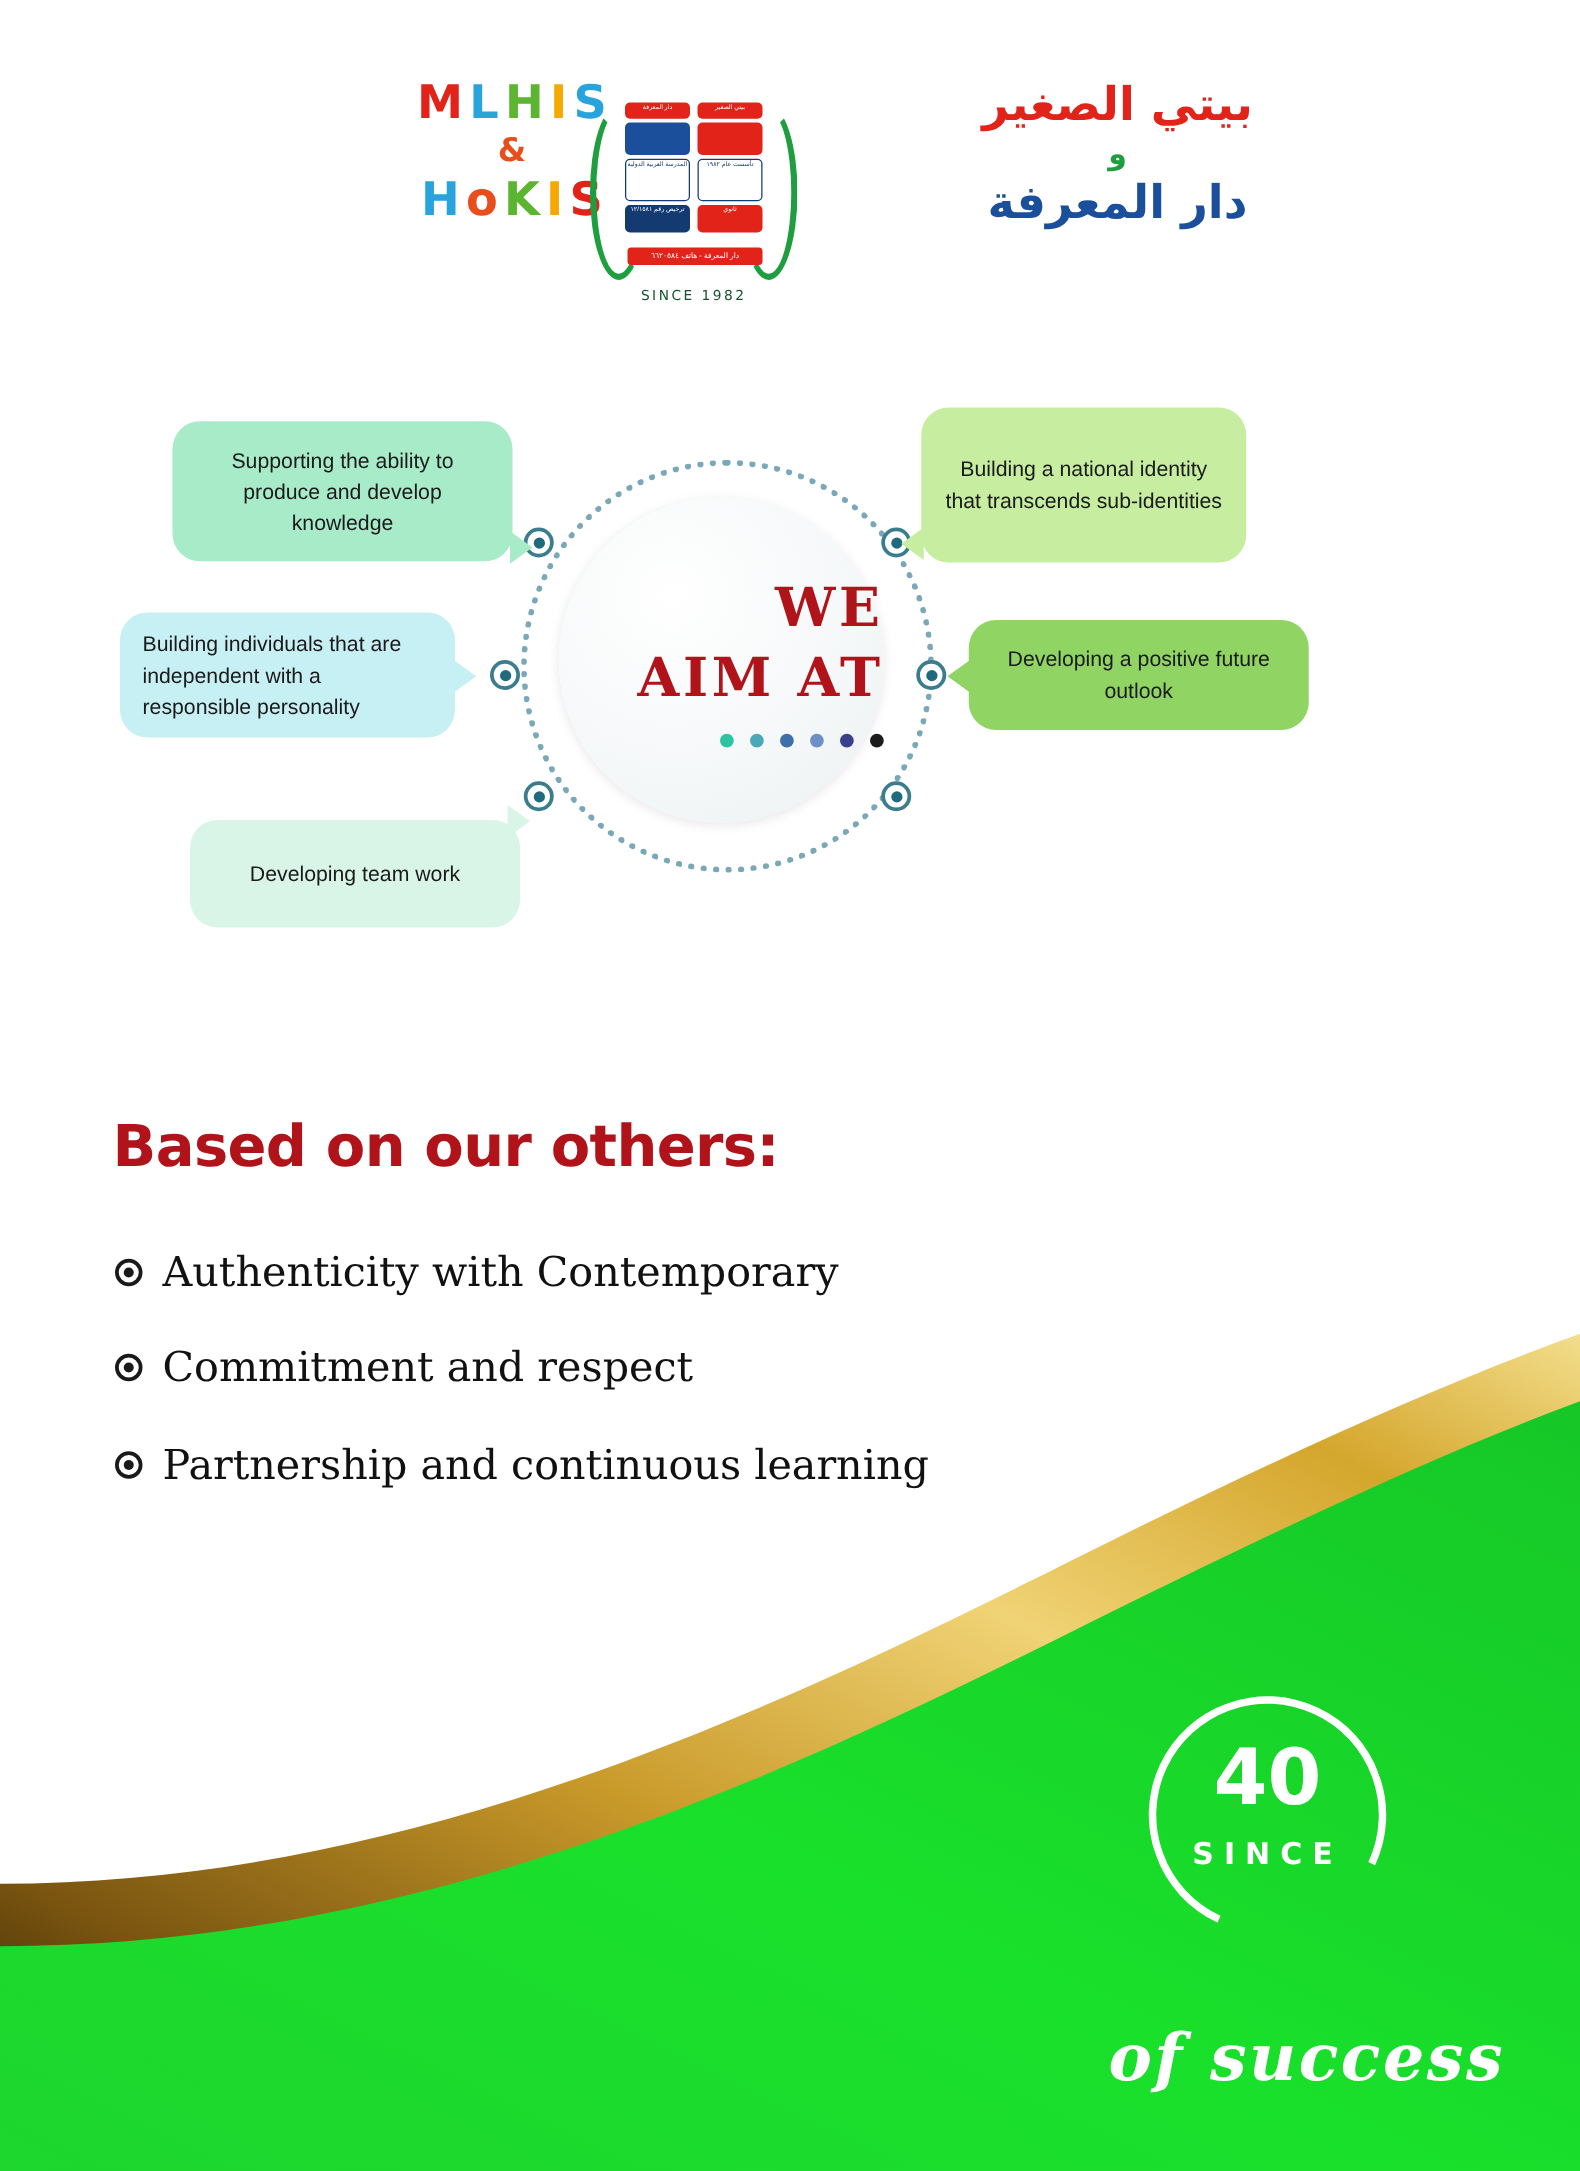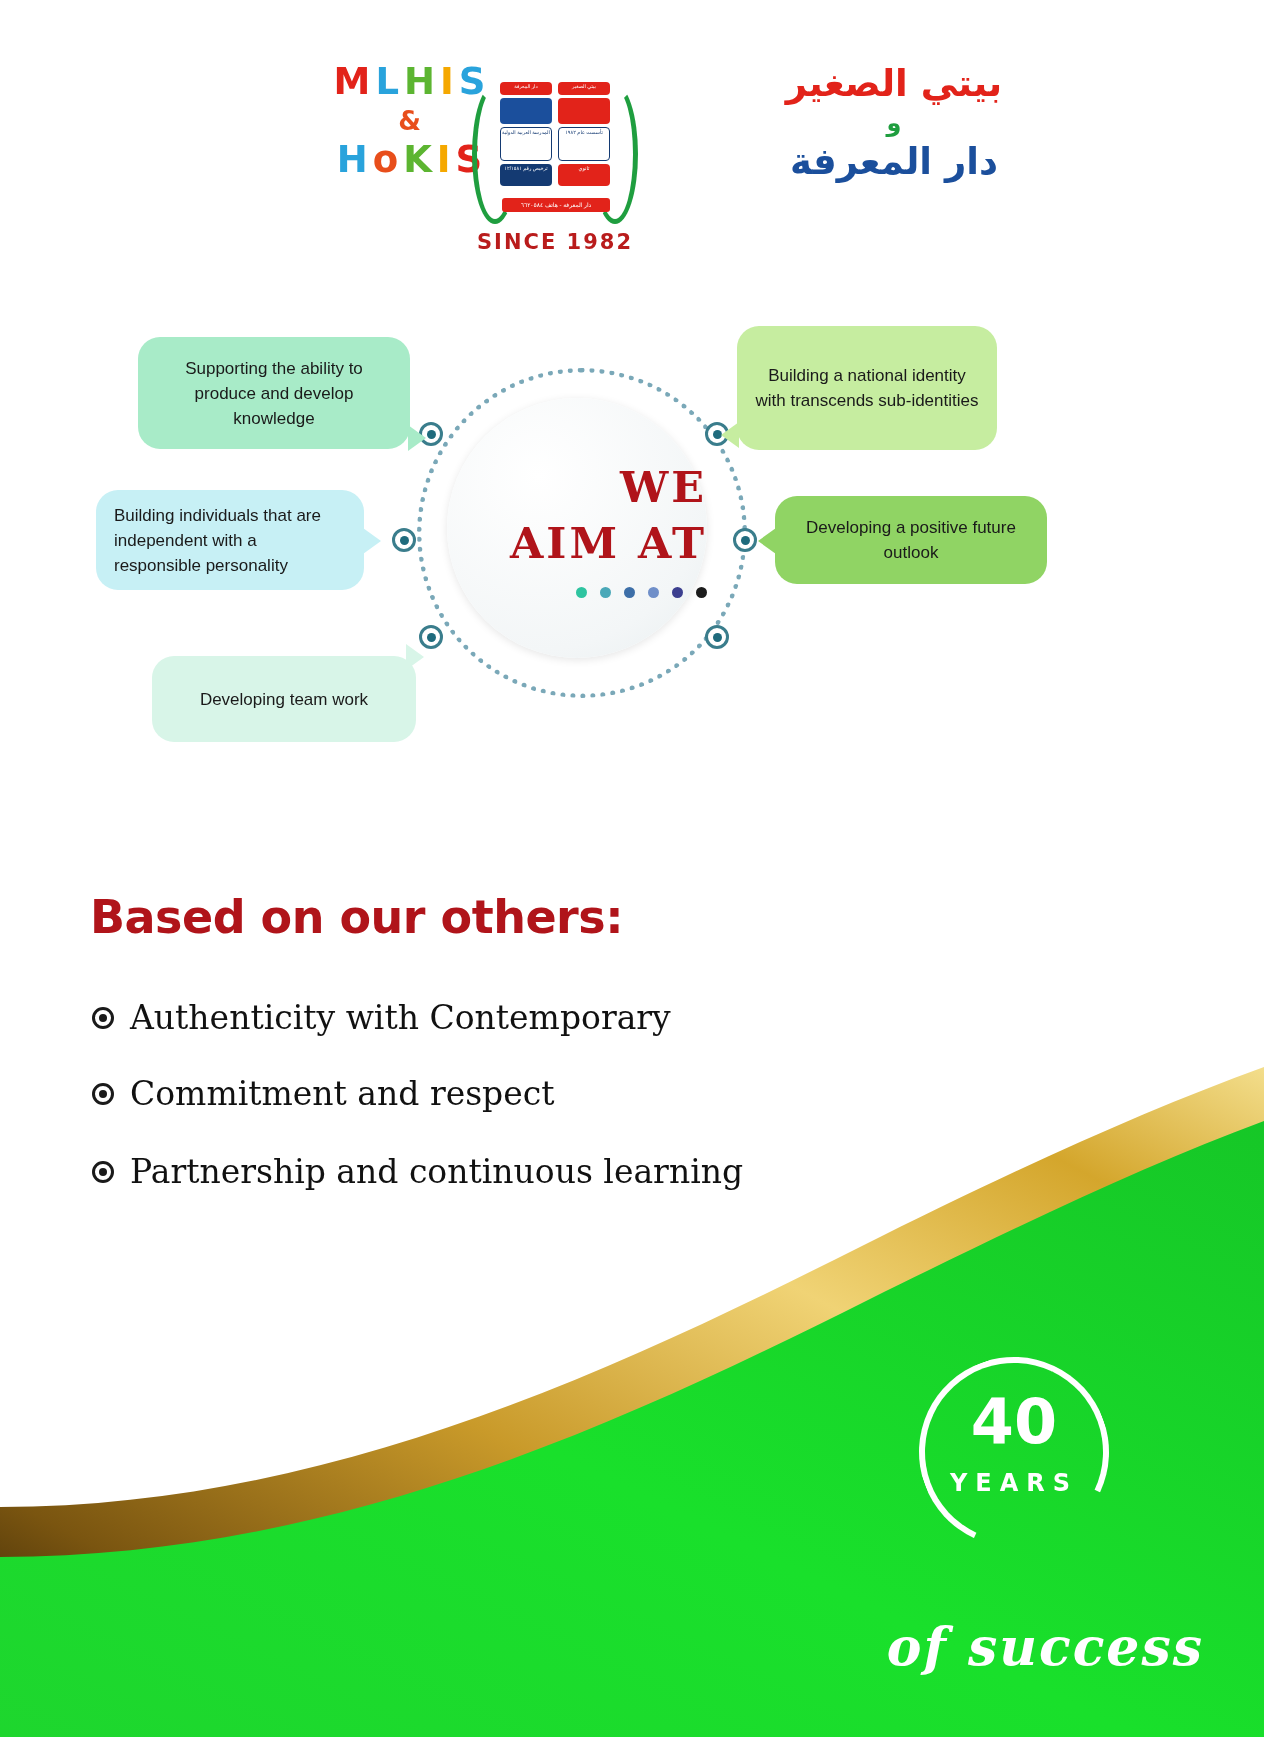--- a/index.html
+++ b/index.html
@@ -102,24 +102,24 @@
     line-height: 14px;
     text-align: center;
   }
   .since {
     position: absolute;
     left: 470px;
     top: 190px;
     width: 170px;
     text-align: center;
     font-family: "DejaVu Sans", sans-serif;
-    font-weight: bold;
-    font-size: 21px;
+    font-weight: normal;
+    font-size: 11px;
     letter-spacing: 2px;
-    color: #b91c1c;
+    color: #14532d;
   }
   .arabic-name {
     position: absolute;
     right: 210px;
     top: 20px;
     width: 320px;
     text-align: center;
     direction: rtl;
     font-family: "DejaVu Sans", sans-serif;
     font-weight: bold;
@@ -407,21 +407,21 @@
     <span style="text-align:left;">Building individuals that are independent with a responsible personality</span>
   </div>
 
   <div class="bubble left" style="left:152px; top:356px; width:264px; height:86px; background:#d8f5e8;">
     <span class="tail" style="border-left:18px solid #d8f5e8; top:-12px; right:-8px;"></span>
     <span>Developing team work</span>
   </div>
 
   <div class="bubble right" style="left:737px; top:26px; width:260px; height:124px; background:#c6eda0;">
     <span class="tail" style="border-right:18px solid #c6eda0; top:96px;"></span>
-    <span>Building a national identity with transcends sub-identities</span>
+    <span>Building a national identity that transcends sub-identities</span>
   </div>
 
   <div class="bubble right" style="left:775px; top:196px; width:272px; height:88px; background:#90d464;">
     <span class="tail" style="border-right:18px solid #90d464; top:32px; left:-17px;"></span>
     <span>Developing a positive future  outlook</span>
   </div>
 
 </div>
 
 <div class="values">
@@ -458,17 +458,17 @@
         <stop offset="100%" stop-color="#16c727"></stop>
       </linearGradient>
     </defs>
     <path d="M0,470 C330,470 620,330 860,210 C1010,135 1140,75 1264,30 L1264,700 L0,700 Z" fill="url(#goldGrad)"></path>
     <path d="M0,520 C340,520 630,382 870,262 C1020,188 1145,128 1264,84 L1264,700 L0,700 Z" fill="url(#greenGrad)"></path>
   </svg>
 
   <div class="badge-40">
     <div class="ring"></div>
     <div class="num">40</div>
-    <div class="years">YEARS</div>
+    <div class="years">SINCE</div>
   </div>
 
   <div class="of-success">of success</div>
 </div>
 
 </body></html>

